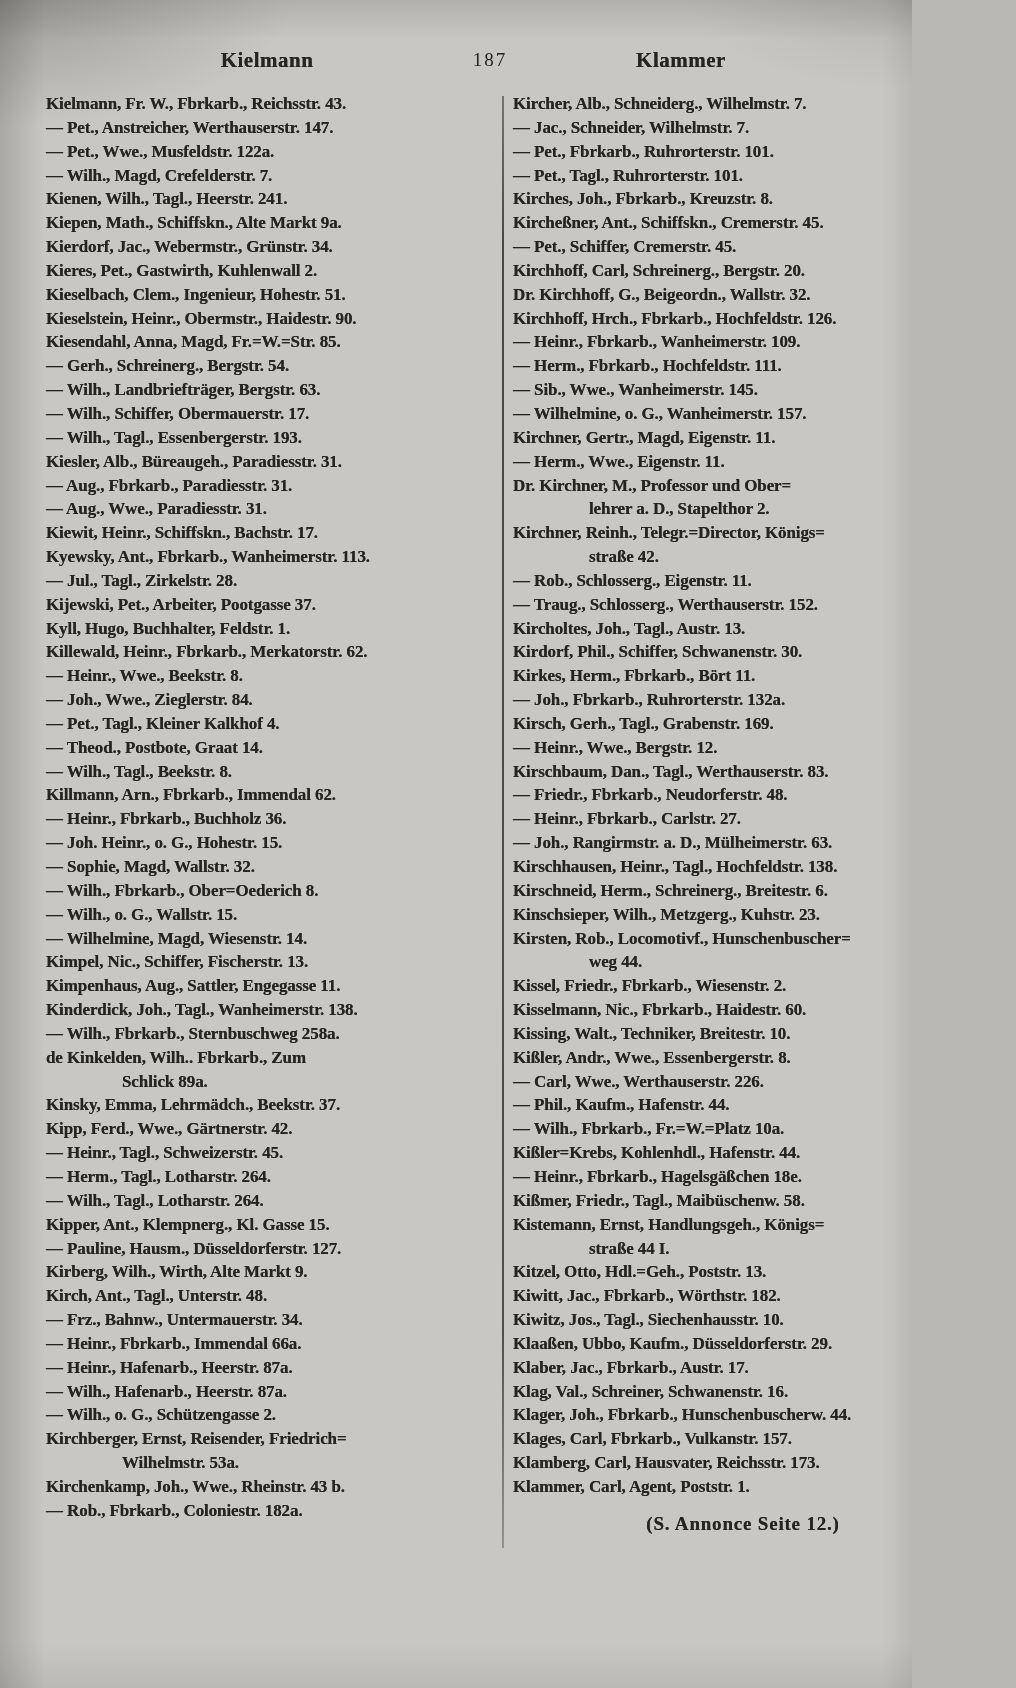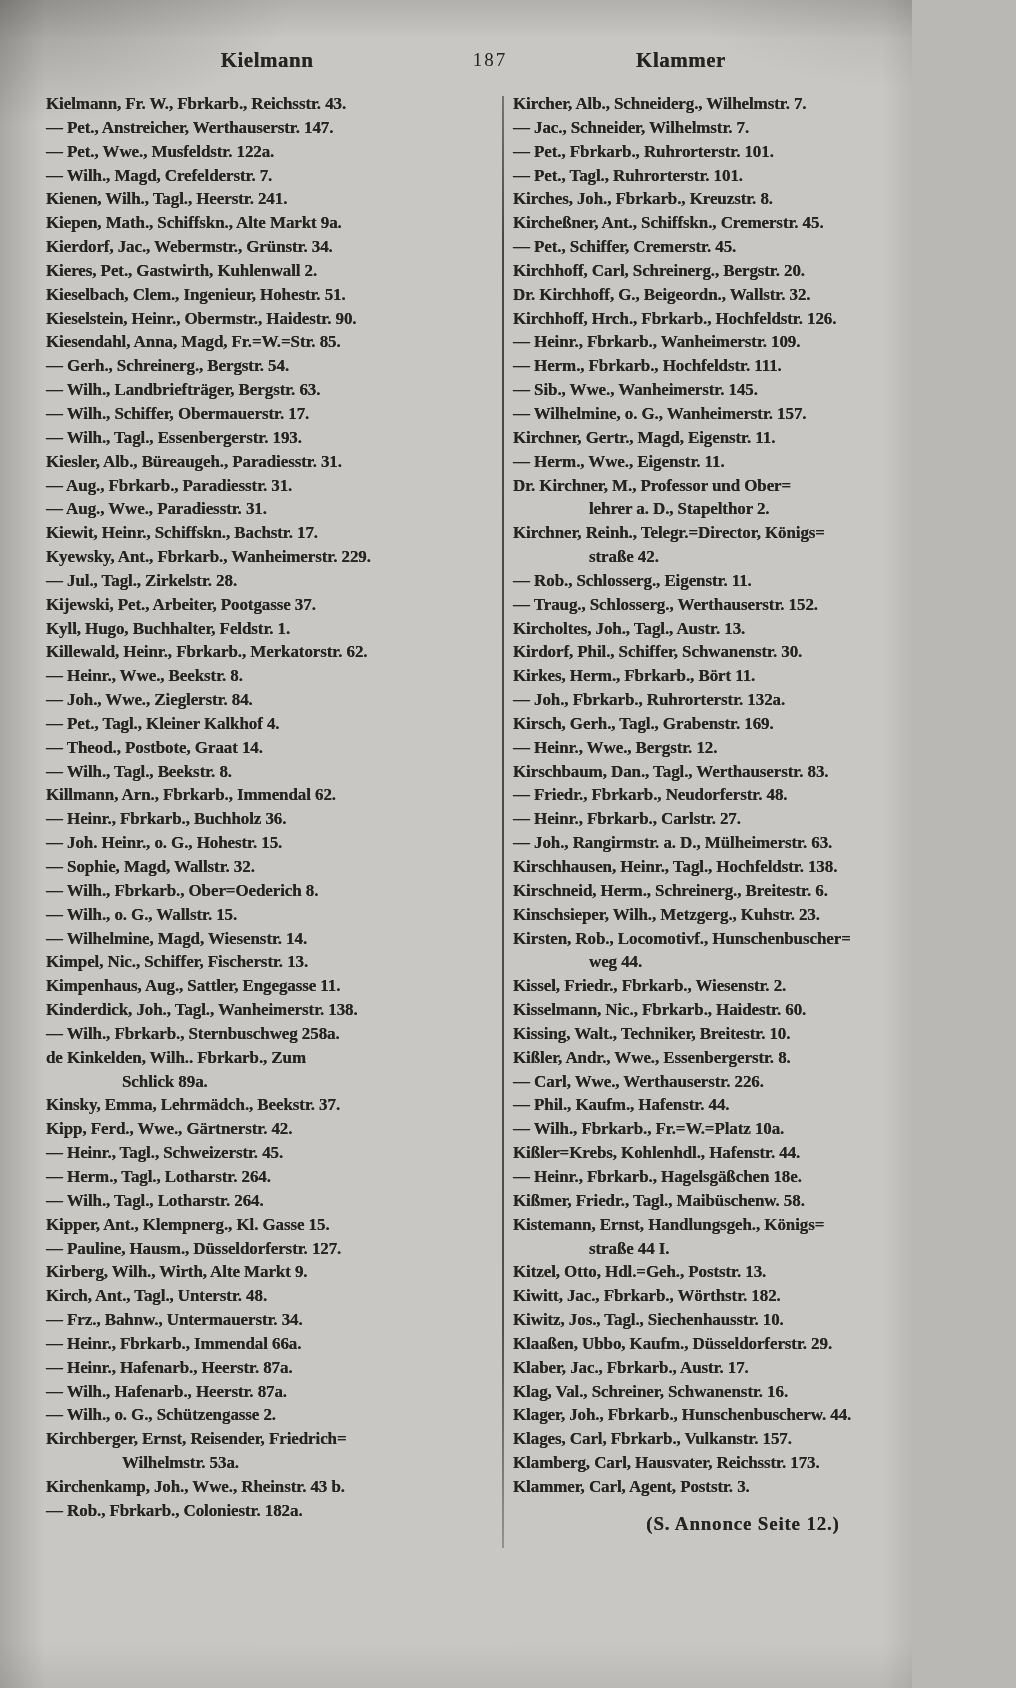--- a/index.html
+++ b/index.html
@@ -106,21 +106,21 @@
       <p class="entry">Kieselstein, Heinr., Obermstr., Haidestr. 90.</p>
       <p class="entry">Kiesendahl, Anna, Magd, Fr.=W.=Str. 85.</p>
       <p class="entry">— Gerh., Schreinerg., Bergstr. 54.</p>
       <p class="entry">— Wilh., Landbriefträger, Bergstr. 63.</p>
       <p class="entry">— Wilh., Schiffer, Obermauerstr. 17.</p>
       <p class="entry">— Wilh., Tagl., Essenbergerstr. 193.</p>
       <p class="entry">Kiesler, Alb., Büreaugeh., Paradiesstr. 31.</p>
       <p class="entry">— Aug., Fbrkarb., Paradiesstr. 31.</p>
       <p class="entry">— Aug., Wwe., Paradiesstr. 31.</p>
       <p class="entry">Kiewit, Heinr., Schiffskn., Bachstr. 17.</p>
-      <p class="entry">Kyewsky, Ant., Fbrkarb., Wanheimerstr. 229.</p>
+      <p class="entry">Kyewsky, Ant., Fbrkarb., Wanheimerstr. 113.</p>
       <p class="entry">— Jul., Tagl., Zirkelstr. 28.</p>
       <p class="entry">Kijewski, Pet., Arbeiter, Pootgasse 37.</p>
       <p class="entry">Kyll, Hugo, Buchhalter, Feldstr. 1.</p>
       <p class="entry">Killewald, Heinr., Fbrkarb., Merkatorstr. 62.</p>
       <p class="entry">— Heinr., Wwe., Beekstr. 8.</p>
       <p class="entry">— Joh., Wwe., Zieglerstr. 84.</p>
       <p class="entry">— Pet., Tagl., Kleiner Kalkhof 4.</p>
       <p class="entry">— Theod., Postbote, Graat 14.</p>
       <p class="entry">— Wilh., Tagl., Beekstr. 8.</p>
       <p class="entry">Killmann, Arn., Fbrkarb., Immendal 62.</p>
@@ -209,18 +209,18 @@
 straße 44 I.</p>
         <p class="entry">Kitzel, Otto, Hdl.=Geh., Poststr. 13.</p>
         <p class="entry">Kiwitt, Jac., Fbrkarb., Wörthstr. 182.</p>
         <p class="entry">Kiwitz, Jos., Tagl., Siechenhausstr. 10.</p>
         <p class="entry">Klaaßen, Ubbo, Kaufm., Düsseldorferstr. 29.</p>
         <p class="entry">Klaber, Jac., Fbrkarb., Austr. 17.</p>
         <p class="entry">Klag, Val., Schreiner, Schwanenstr. 16.</p>
         <p class="entry">Klager, Joh., Fbrkarb., Hunschenbuscherw. 44.</p>
         <p class="entry">Klages, Carl, Fbrkarb., Vulkanstr. 157.</p>
         <p class="entry">Klamberg, Carl, Hausvater, Reichsstr. 173.</p>
-        <p class="entry">Klammer, Carl, Agent, Poststr. 3.</p>
+        <p class="entry">Klammer, Carl, Agent, Poststr. 1.</p>
       </div>
     <p class="annonce">(S. Annonce Seite 12.)</p>
   </div>
 
 </div>
 
 </body></html>

